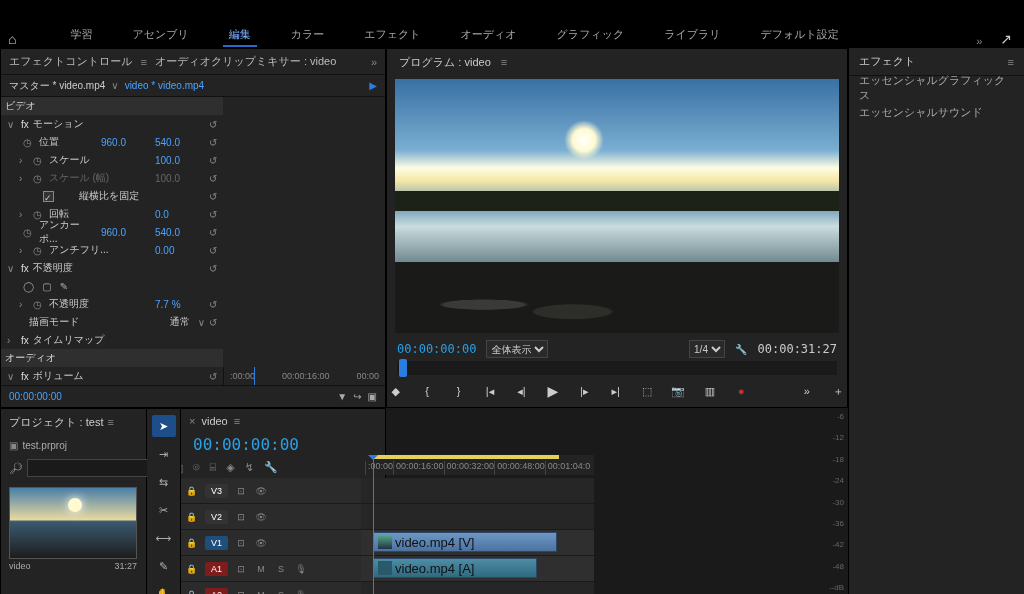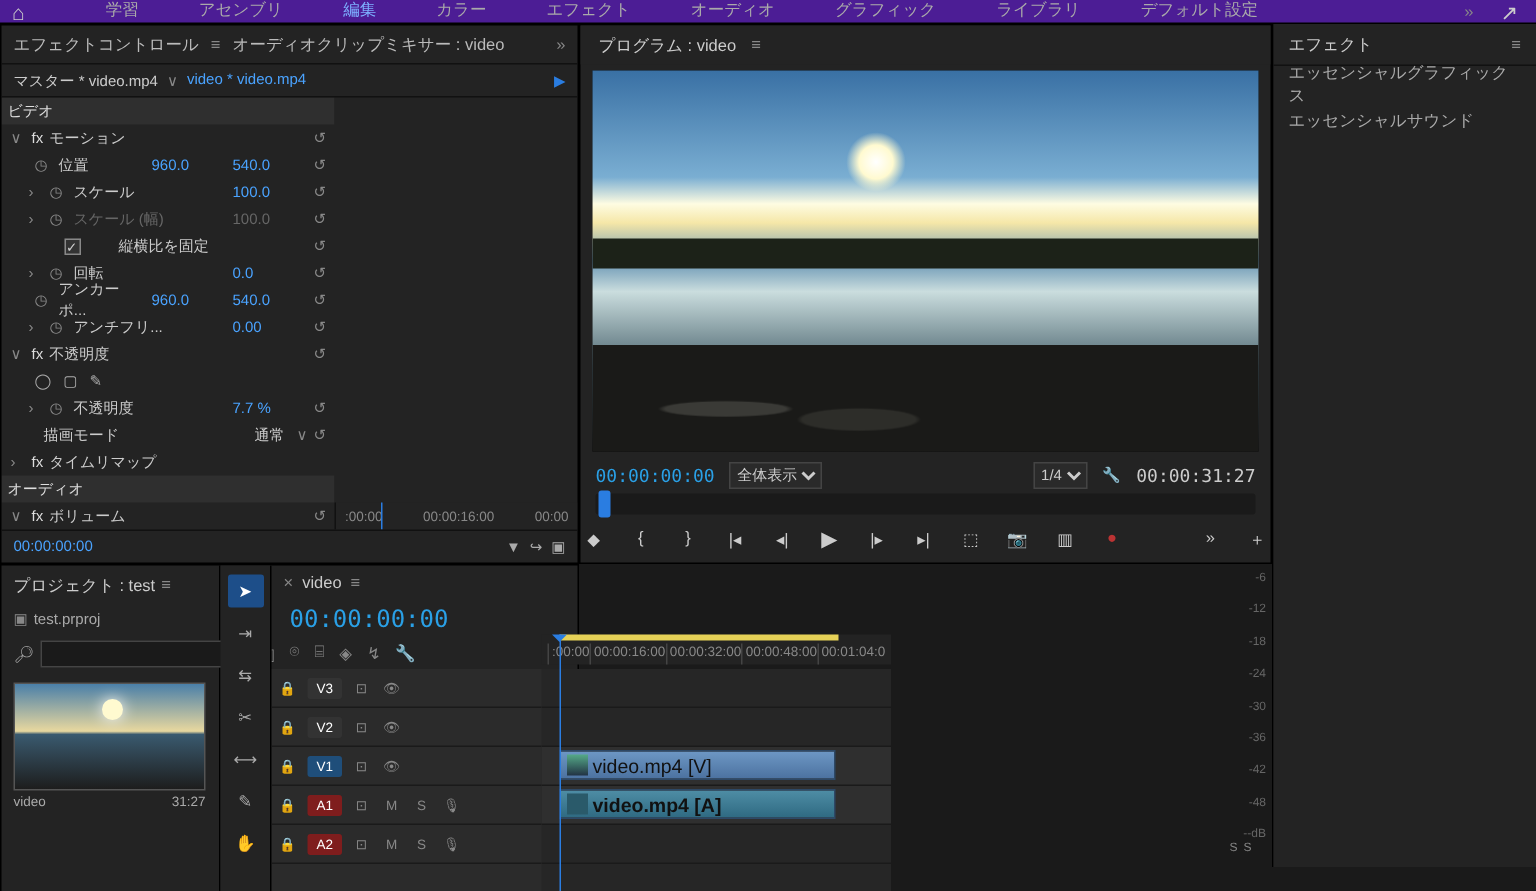--- a/index.html
+++ b/index.html
@@ -1,17 +1,17 @@
 <!DOCTYPE html>
 <html><head>
 <meta charset="utf-8">
 <style>
 * { margin:0; padding:0; box-sizing:border-box; font-family:"Hiragino Kaku Gothic Pro","Meiryo",sans-serif; }
 body { background:#1a1a1a; color:#ccc; font-size:11px; width:1024px; height:594px; overflow:hidden; }
-.topbar { height:16px; background:#4c1d95; display:flex; align-items:center; padding:0 8px; border-bottom:1px solid #000; }
+.topbar { height:48px; background:#000000; display:flex; align-items:flex-end; padding:0 8px; border-bottom:1px solid #000; }
 .topbar .menu { display:flex; gap:28px; margin-left:48px; flex:1; }
 .topbar .menu span { color:#aaa; cursor:pointer; padding:3px 6px; }
 .topbar .menu span.active { color:#7db0ff; border-bottom:2px solid #2a6acc;}
 .icon-home::before{content:"⌂";font-size:14px;}
 .icon-share::before{content:"↗";font-size:14px;}
 .app-body { display:flex; height:calc(594px - 32px); }
 .left-col { width:386px; display:flex; flex-direction:column; }
 .center-col { width:462px; display:flex; flex-direction:column; }
 .right-col { flex:1; display:flex; flex-direction:column; border-left:1px solid #000; }
 .panel { background:#232323; border:1px solid #000; }
@@ -355,21 +355,21 @@
             <div class="track-content">
               <div class="track-lane dark"></div>
               <div class="track-lane dark"></div>
               <div class="track-lane">
                 <div class="clip-item" style="width:184px;">
                     <div class="clip-thumb"></div>
                     <span>video.mp4 [V]</span>
                   </div>
               </div>
               <div class="track-lane">
-                <div class="clip-item audio" style="width:184px;font-weight:bold;">
+                <div class="clip-item audio" style="width:164px;">
                     <div class="clip-thumb" style="background:#2a5a6a;"></div>
                     <span>video.mp4 [A]</span>
                   </div>
               </div>
               <div class="track-lane dark"></div>
               <div class="track-lane dark"></div>
 
             </div>
           </div>
         </div>

